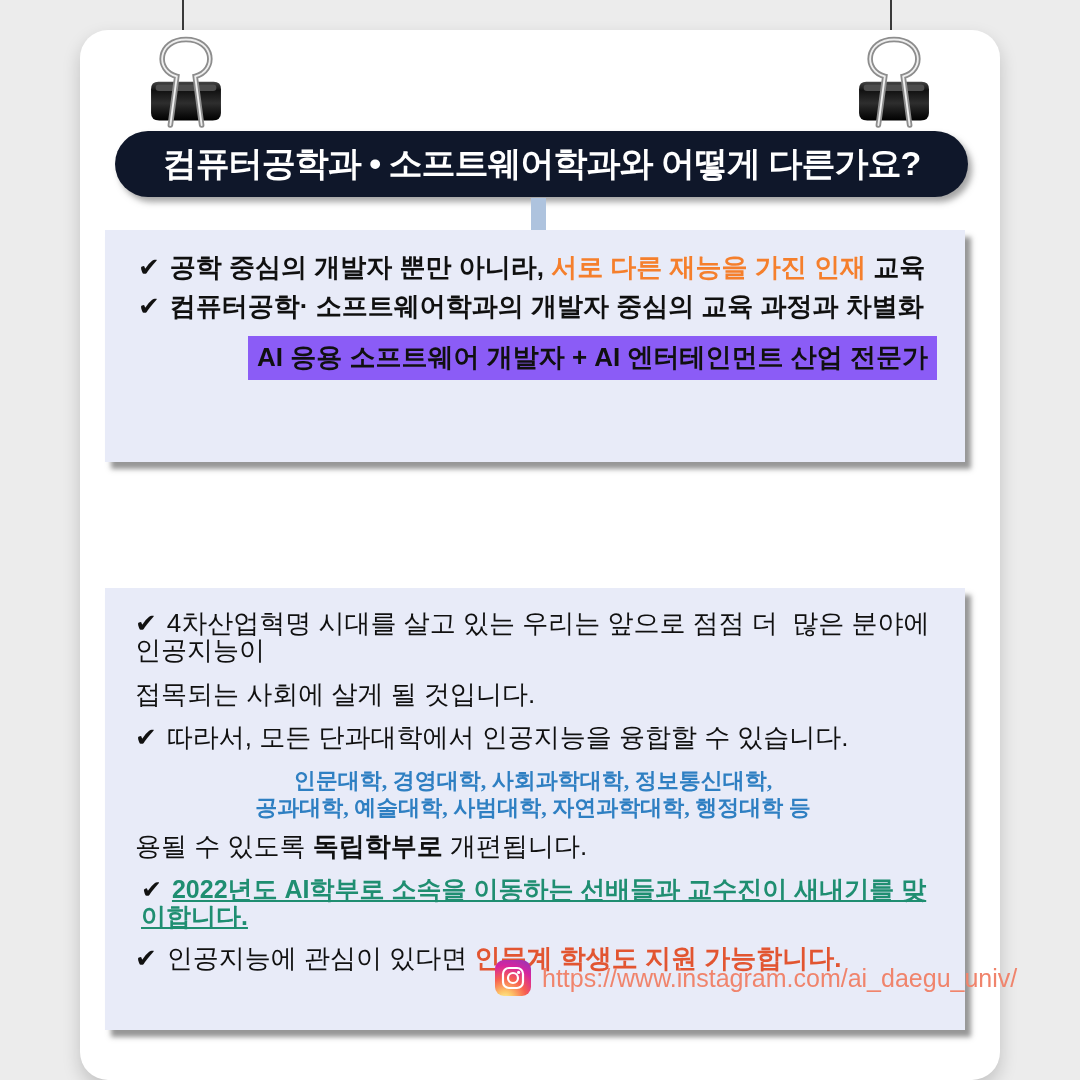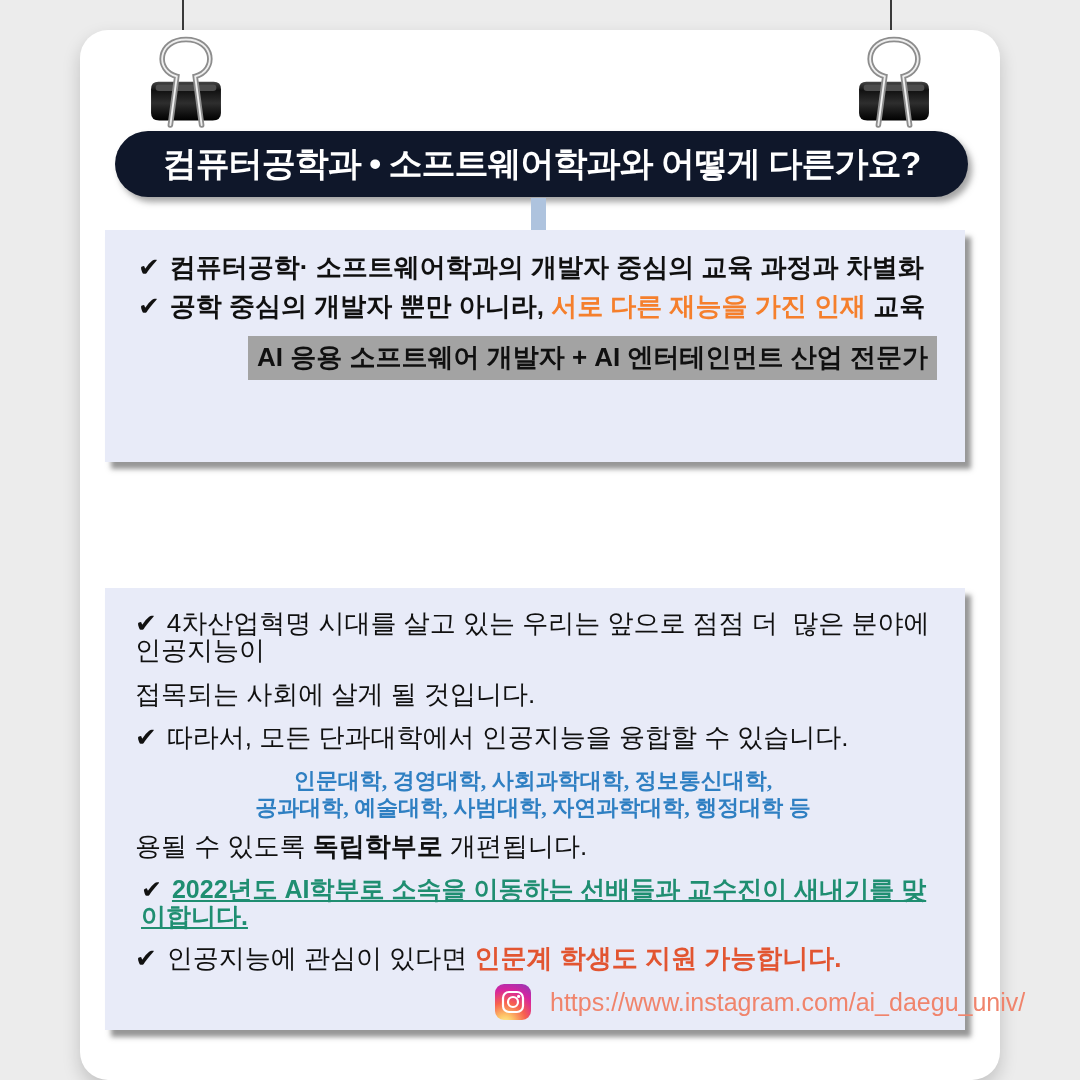--- a/index.html
+++ b/index.html
@@ -36,40 +36,40 @@
   #box1{top:200px;height:232px;padding:0;}
   #box2{top:558px;height:442px;}
   .line{white-space:pre-wrap;line-height:1.0;}
   .check{display:inline-block;margin-right:10px;color:#111;font-weight:700;}
   
   #box1 .inner{padding:24px 28px 0 33px;font-size:26px;font-weight:700;}
   #box1 .line{margin-bottom:13px;}
   .accent-orange{color:#f57f2c;}
   #highlight-line{
     display:inline-block;margin-left:110px;margin-top:4px;
-    background:#a3a3a3;padding:4px 9px 5px 9px;
+    background:#8b5cf6;padding:4px 9px 5px 9px;
     font-weight:800;font-size:26px;white-space:pre;
   }
   #tail-line{margin-top:10px;margin-left:-3px;}
   
   #box2 .inner{padding:22px 34px 0 30px;font-size:26px;font-weight:500;}
   #box2 .line{margin-bottom:16px;line-height:1.05;}
   .wrap-line{margin-left:0;}
   .colleges{
     text-align:center;
     font-family:"Liberation Serif","DejaVu Serif",serif;
     font-weight:700;color:#2e7fc2;font-size:22px;line-height:27px;
     margin:2px 0 12px 0;
   }
   .teal-line{color:#1f8e71;font-weight:700;font-size:25px;margin-left:6px;text-decoration:underline;}
   .teal-line .check{color:#111;}
   .accent-red{color:#e25531;}
   #insta-row{
-    position:absolute;left:390px;top:396px;
-    display:flex;align-items:center;gap:19px;cursor:pointer;
+    position:absolute;left:390px;top:372px;
+    display:flex;align-items:center;gap:11px;cursor:pointer;
   }
   #insta-icon{
     width:36px;height:36px;border-radius:9px;flex:0 0 auto;
     background:radial-gradient(circle at 28% 110%, #fdf497 0%, #fdc468 18%, #f7604f 45%, #d6249f 72%, #8a3ab9 100%);
     display:flex;align-items:center;justify-content:center;
   }
   #insta-link{color:#f0846c;font-size:25px;font-weight:500;}
 </style>
 </head>
 <body>
@@ -113,22 +113,22 @@
   </div>
 
   <div class="header-pill" style="top:101px;">
     <span>컴퓨터공학과 • 소프트웨어학과와 어떻게 다른가요?</span>
   </div>
 
   <div id="connector"></div>
 
   <div class="info-box" id="box1">
     <div class="inner">
+      <div class="line"><span class="check">✔</span><span>공학 중심의 개발자 뿐만 아니라, </span><span class="accent-orange">서로 다른 재능을 가진 인재</span><span> 교육</span></div>
       <div class="line"><span class="check">✔</span><span>컴퓨터공학· 소프트웨어학과의 개발자 중심의 교육 과정과 차별화</span></div>
-      <div class="line"><span class="check">✔</span><span>공학 중심의 개발자 뿐만 아니라, </span><span class="accent-orange">서로 다른 재능을 가진 인재</span><span> 교육</span></div>
       <div id="highlight-line">AI 응용 소프트웨어 개발자 + AI 엔터테인먼트 산업 전문가</div>
     </div>
   </div>
 
 
   <div class="info-box" id="box2">
     <div class="inner">
       <div class="line"><span class="check">✔</span><span>4차산업혁명 시대를 살고 있는 우리는 앞으로 점점 더  많은 분야에 인공지능이</span></div>
       <div class="line wrap-line">접목되는 사회에 살게 될 것입니다.</div>
       <div class="line"><span class="check">✔</span><span>따라서, 모든 단과대학에서 인공지능을 융합할 수 있습니다.</span></div>

